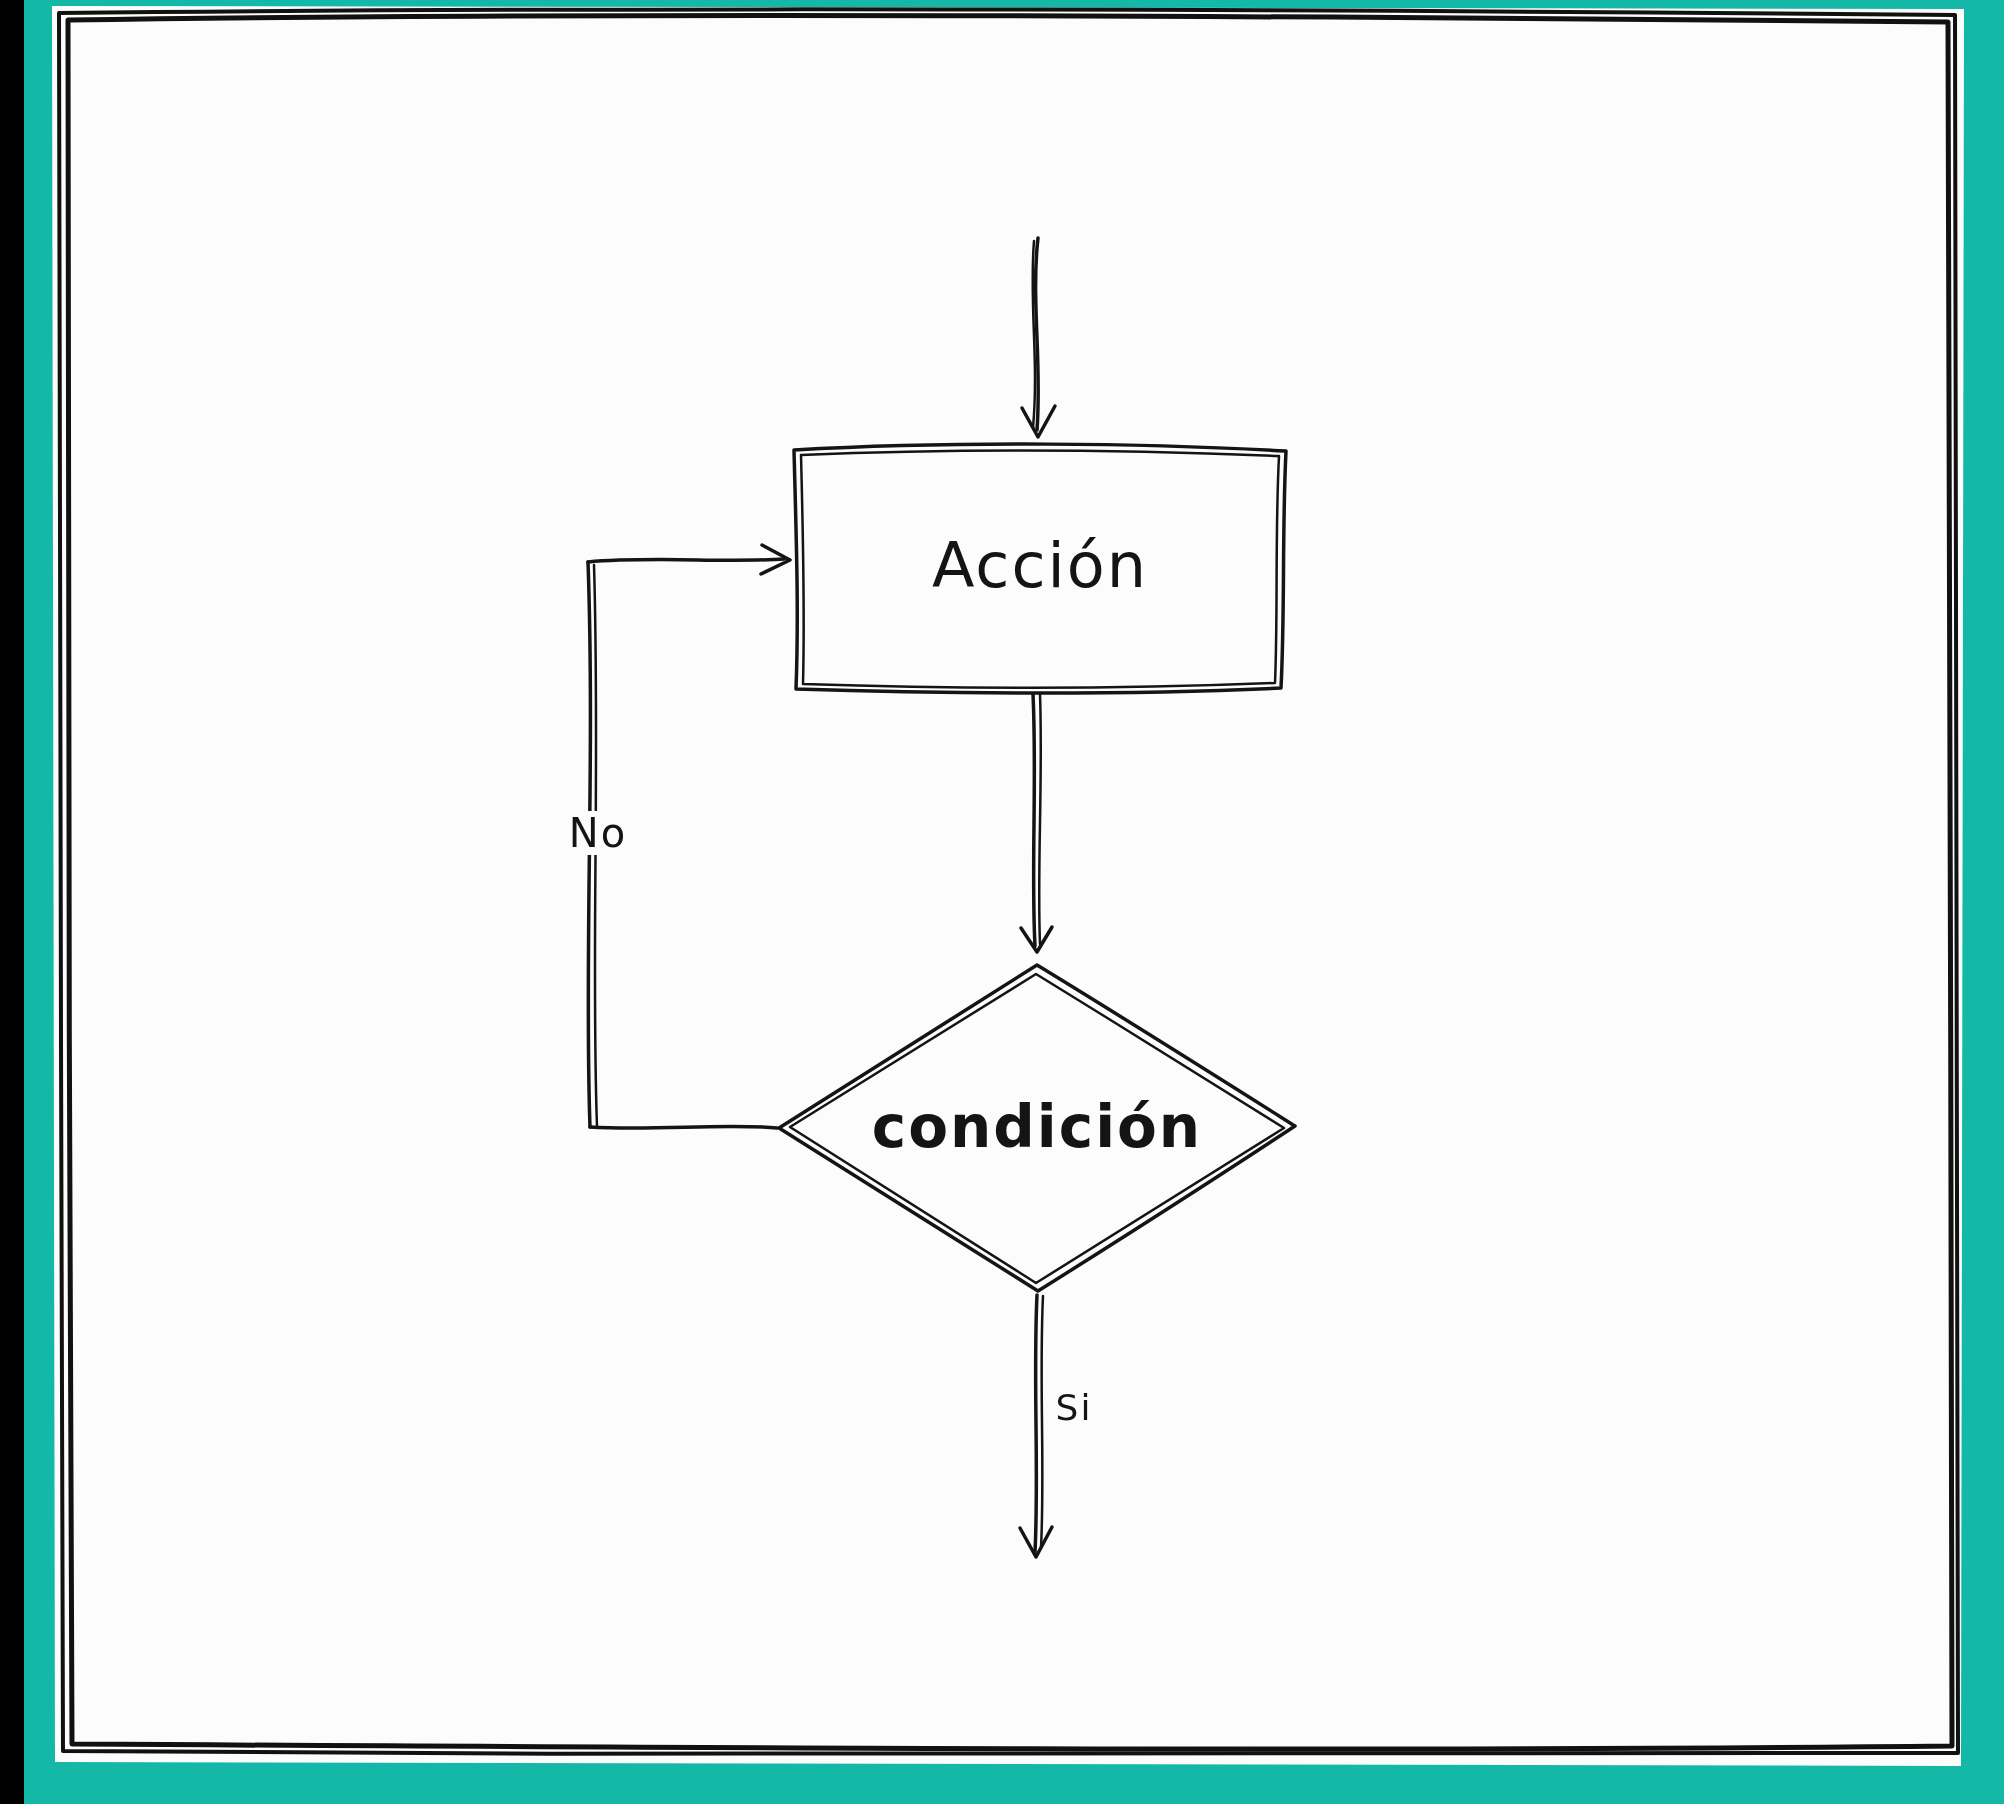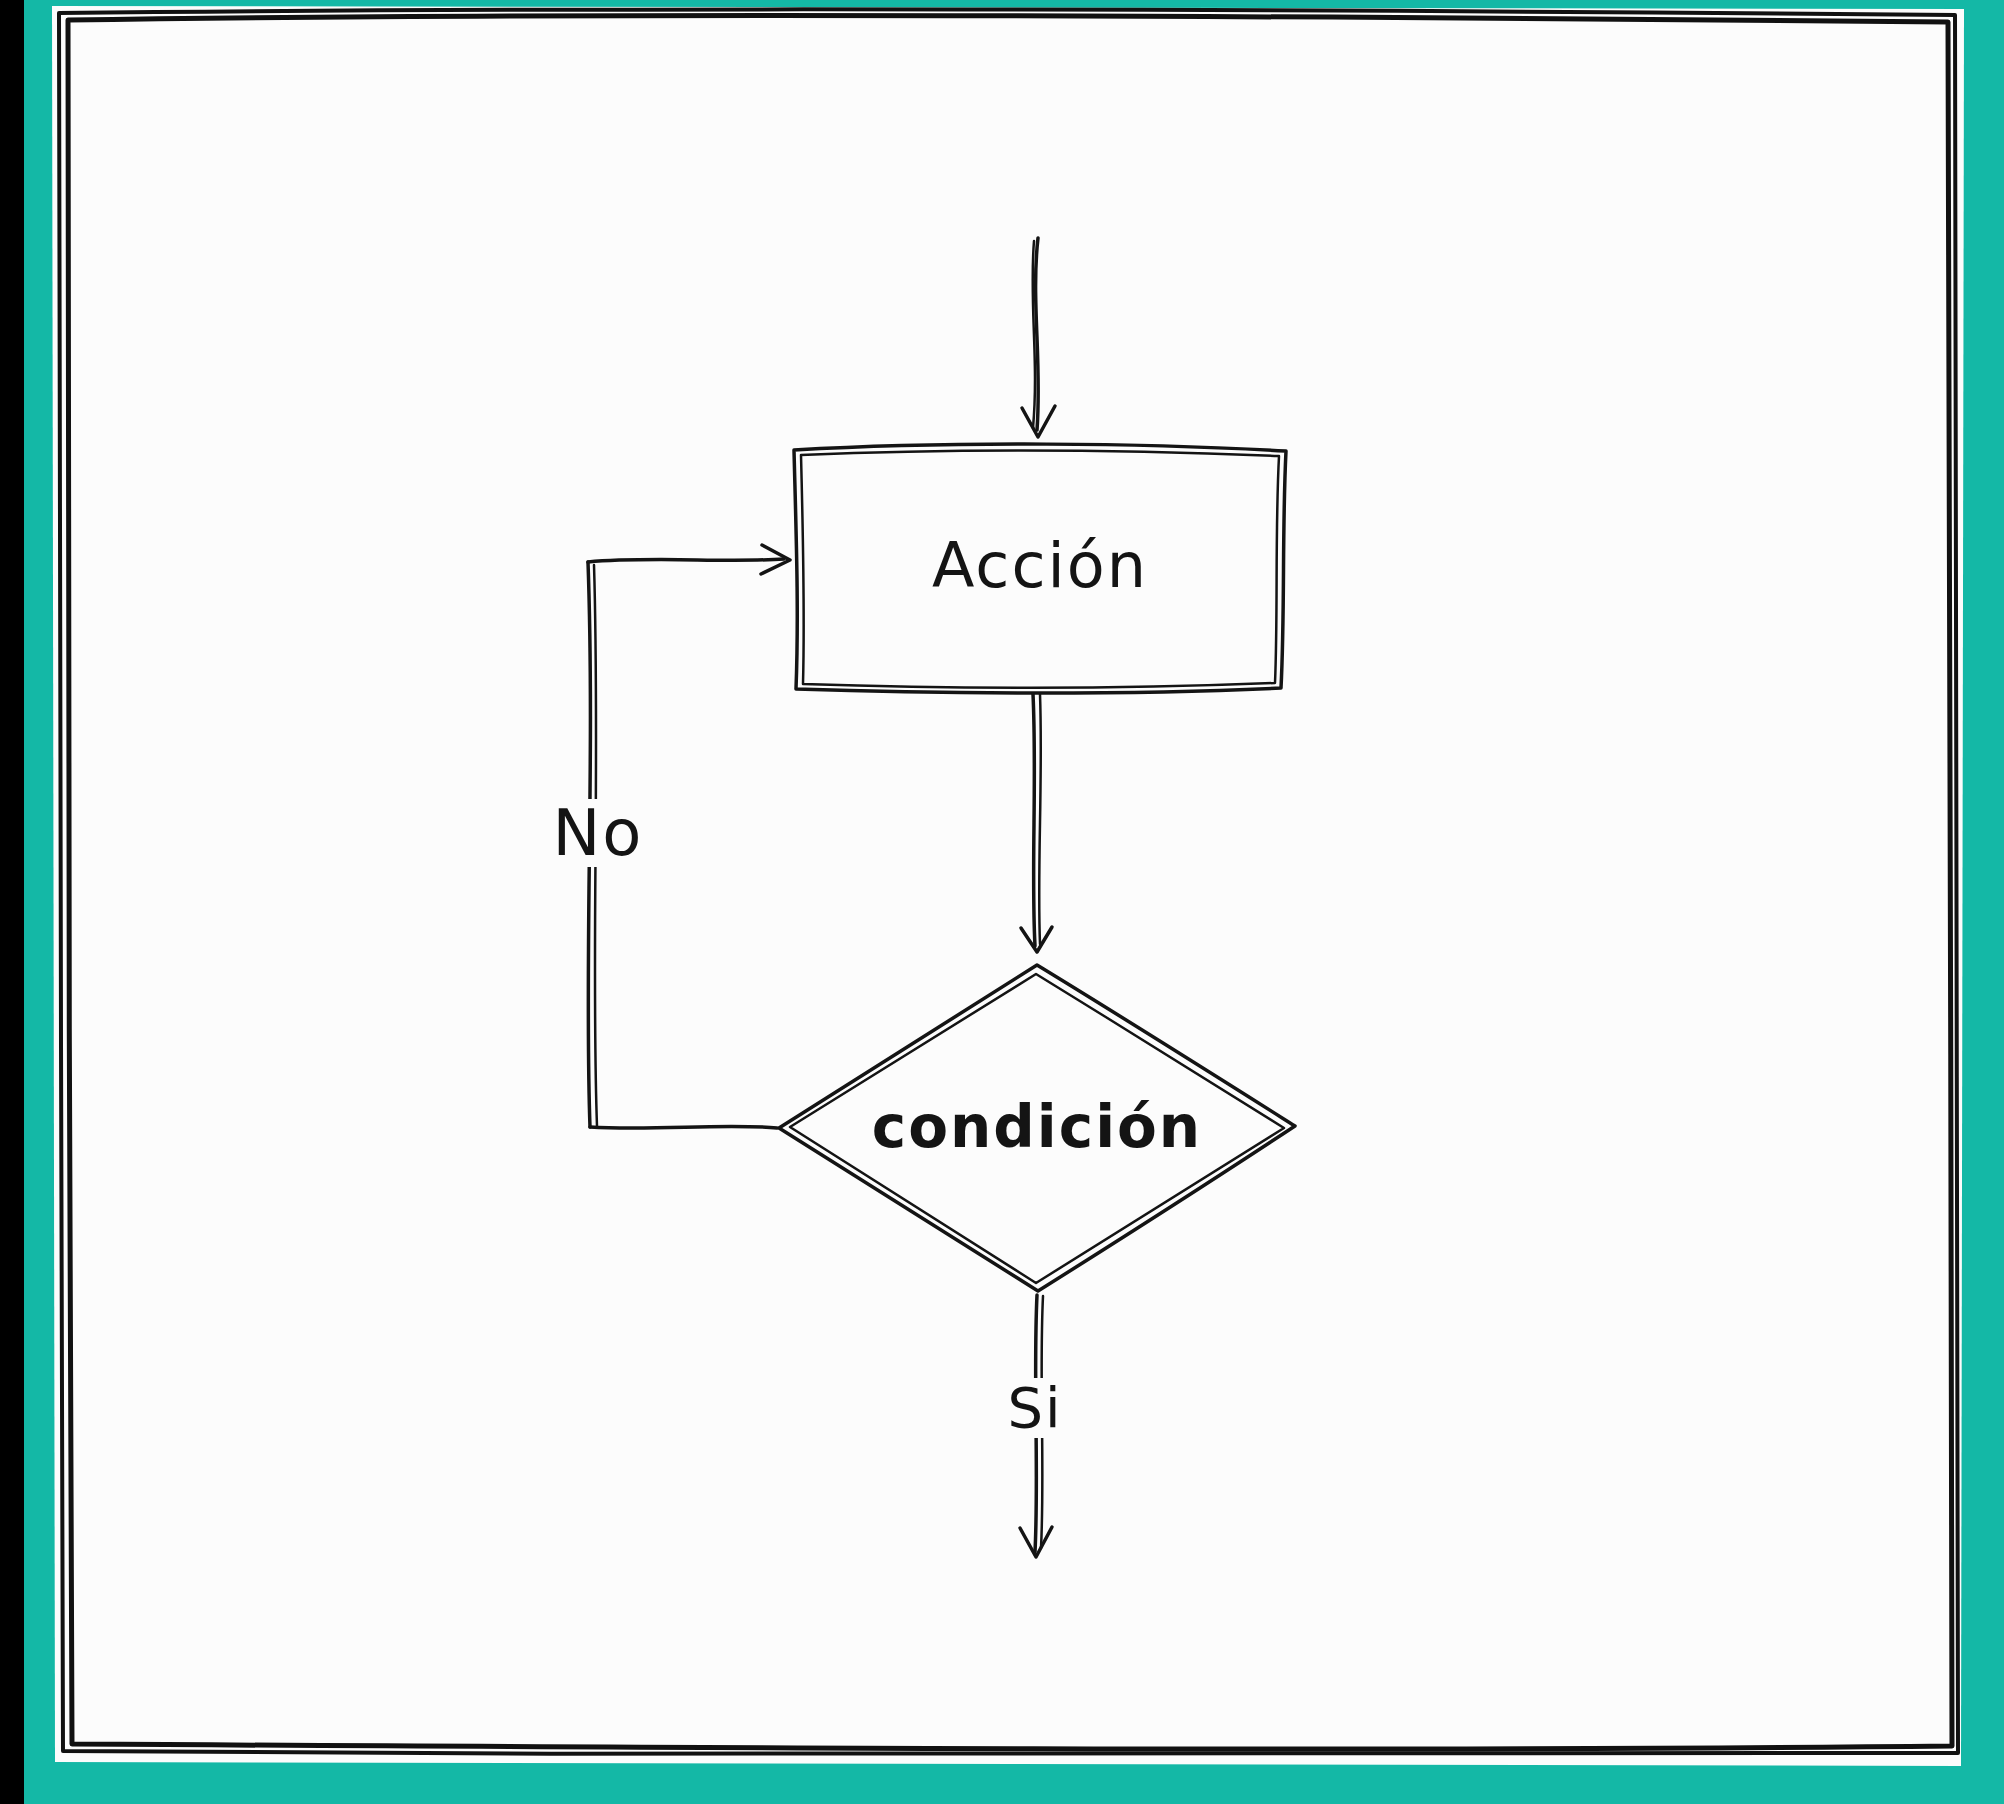--- a/index.html
+++ b/index.html
@@ -37,28 +37,28 @@
   }
   .label.condition {
     left: 1013px;
     top: 1127px;
     font-size: 58px;
     font-weight: bold;
   }
   .label.no {
     left: 574px;
     top: 833px;
-    font-size: 64px;
+    font-size: 40px;
     background: #fcfcfc;
     padding: 2px 8px;
   }
   .label.si {
-    left: 1011px;
+    left: 1050px;
     top: 1408px;
-    font-size: 56px;
+    font-size: 36px;
     background: #fcfcfc;
     padding: 2px 8px;
   }
 </style>
 </head>
 <body>
 
 <div class="stage">
 
   <svg width="2004" height="1804" viewBox="0 0 2004 1804">

